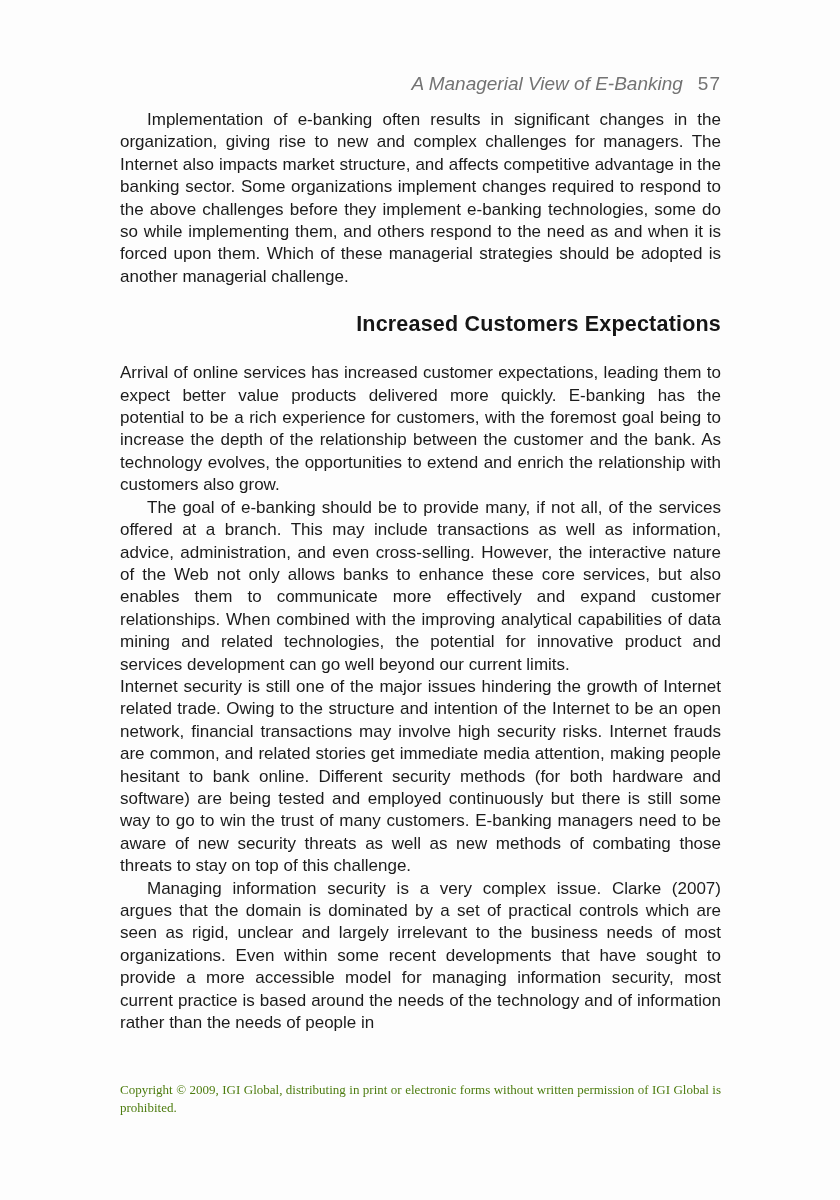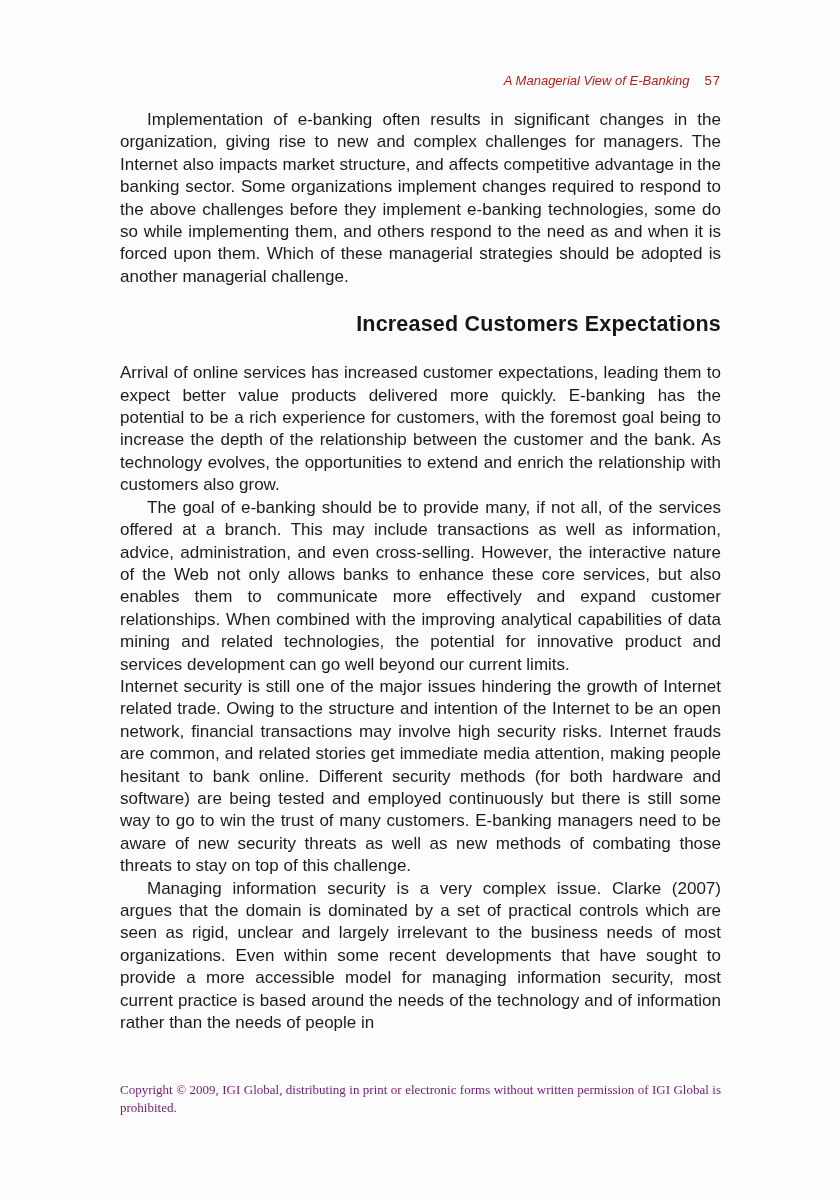--- a/index.html
+++ b/index.html
@@ -16,22 +16,22 @@
     height: 1200px;
     background: #fdfdfd;
     color: #1b1b1b;
     overflow: hidden;
   }
   .running-head {
     position: absolute;
     top: 73px;
     right: 119px;
     font-family: "Liberation Sans", sans-serif;
-    font-size: 13px;
-    color: #b91c1c;
+    font-size: 19px;
+    color: #737373;
     white-space: nowrap;
   }
   .running-head .rh-title { font-style: italic; }
   .running-head .rh-page {
     font-style: normal;
     margin-left: 15px;
     letter-spacing: 1px;
   }
   .content {
     position: absolute;
@@ -60,21 +60,21 @@
   }
   .footer {
     position: absolute;
     left: 120px;
     top: 1081px;
     width: 601px;
     font-family: "Liberation Serif", serif;
     font-size: 13px;
     line-height: 18px;
     text-align: justify;
-    color: #701a75;
+    color: #4d7c0f;
   }
 </style>
 </head>
 <body>
 
 <div class="page">
 
   <div class="running-head">
     <span class="rh-title">A Managerial View of E-Banking</span><span class="rh-page">57</span>
   </div>

